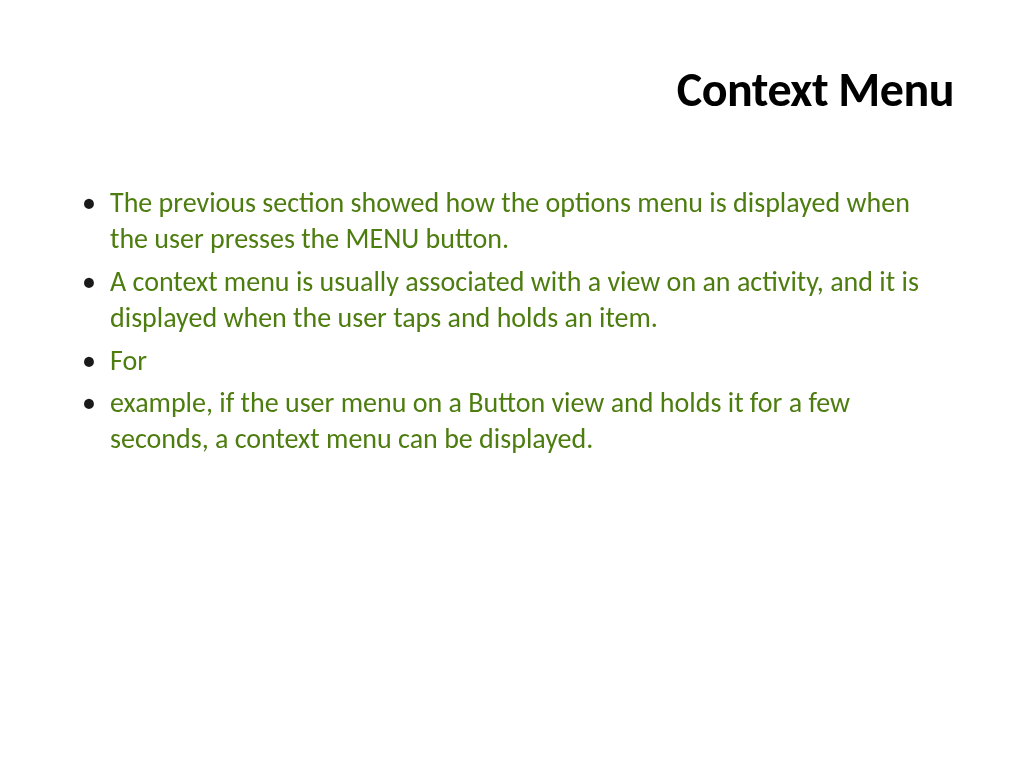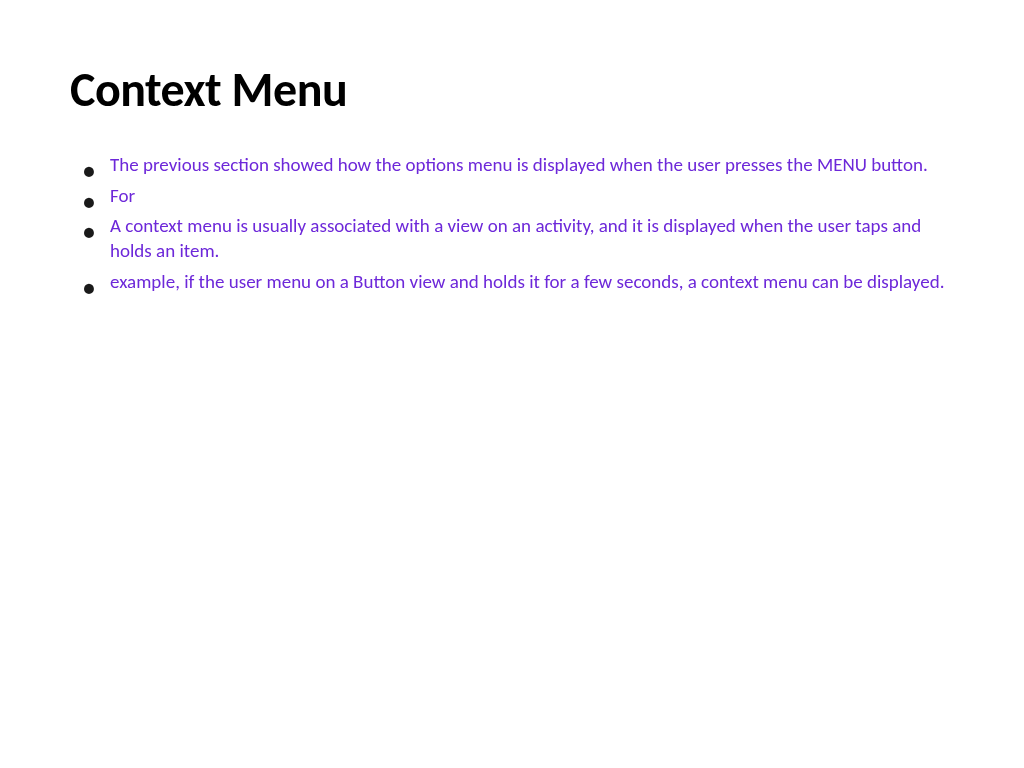--- a/index.html
+++ b/index.html
@@ -12,48 +12,48 @@
       height: 768px;
       background: #ffffff;
       font-family: Calibri, 'Segoe UI', Arial, sans-serif;
       color: #000000;
       padding: 60px 70px 40px 70px;
       overflow: hidden;
     }
     .slide-title {
       font-size: 48px;
       font-weight: 700;
-      text-align: left;
-      margin-bottom: 34px;
+      text-align: right;
+      margin-bottom: 66px;
       letter-spacing: -0.5px;
     }
     .bullet-list {
       list-style: none;
       padding-left: 0;
     }
     .bullet-item {
       position: relative;
       padding-left: 40px;
-      font-size: 19px;
+      font-size: 28px;
       line-height: 1.3;
       margin-bottom: 6px;
-      color: #6d28d9;
+      color: #4d7c0f;
     }
     .bullet-item::before {
       content: "•";
       position: absolute;
       left: 12px;
       top: 0;
       font-size: 28px;
       color: #1a1a1a;
     }
   </style>
 </head>
 <body>
 
 <h1 class="slide-title">Context Menu</h1>
 
 <ul class="bullet-list">
   <li class="bullet-item">The previous section showed how the options menu is displayed when the user presses the MENU button.</li>
+  <li class="bullet-item">A context menu is usually associated with a view on an activity, and it is displayed when the user taps and holds an item.</li>
   <li class="bullet-item">For</li>
-  <li class="bullet-item">A context menu is usually associated with a view on an activity, and it is displayed when the user taps and holds an item.</li>
   <li class="bullet-item">example, if the user menu on a Button view and holds it for a few seconds, a context menu can be displayed.</li>
 </ul>
 
 </body></html>

